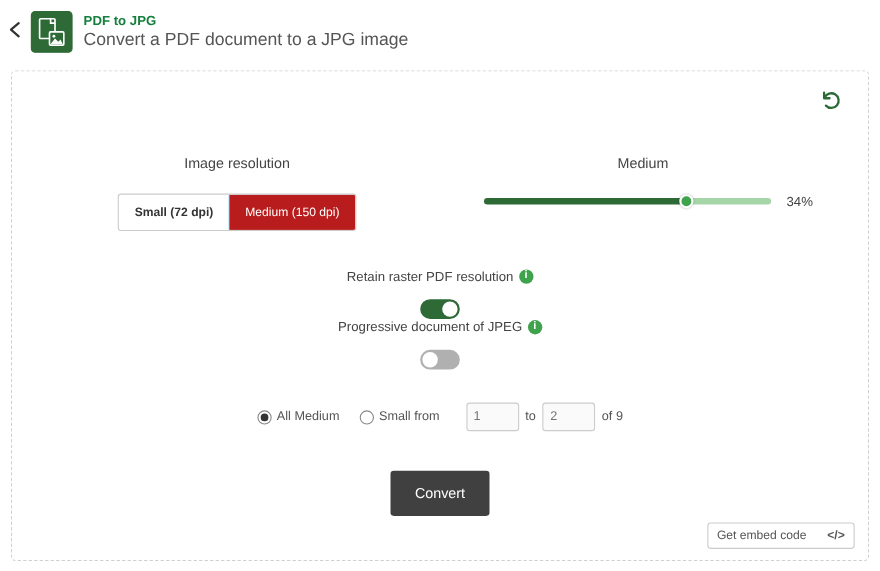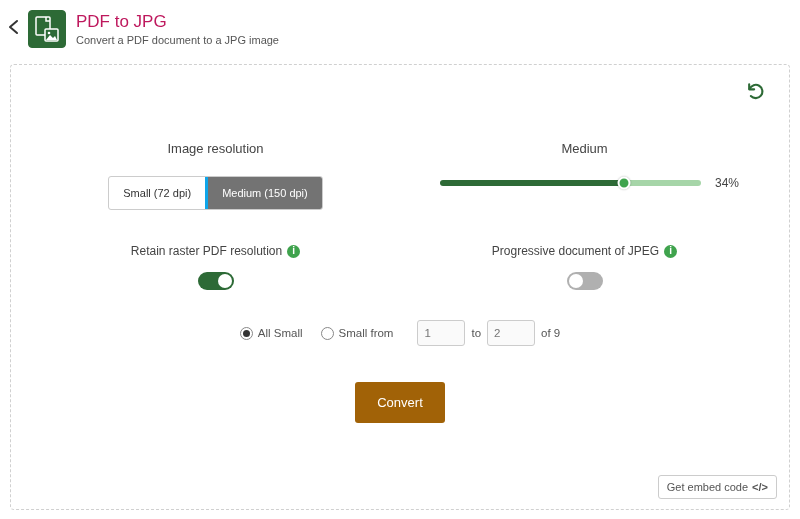--- a/index.html
+++ b/index.html
@@ -1,50 +1,50 @@
 <!DOCTYPE html>
 <html><head>
 <meta charset="utf-8">
 <style>
   * { box-sizing: border-box; margin: 0; padding: 0; font-family: "Segoe UI", Arial, sans-serif; }
   body { width: 800px; height: 519px; background: #fff; overflow: hidden; color: #333; }
   .header { display: flex; align-items: center; padding: 10px 10px 10px 4px; }
   .back-arrow { width: 20px; text-align: center; cursor: pointer; font-size: 18px; color: #333; }
   .app-icon { width: 38px; height: 38px; background: #2d6a36; border: 1px solid #2d6a36; border-radius: 4px; display: flex; align-items: center; justify-content: center; margin-right: 10px; margin-left: 4px; flex-shrink: 0; }
-  .title-block h1 { font-size: 17px; font-weight: 400; color: #be185d; }
-  .title-block p { font-size: 11px; color: #555; margin-top: 2px; }
+  .title-block h1 { font-size: 12px; font-weight: 700; color: #15803d; }
+  .title-block p { font-size: 16px; color: #555; margin-top: 2px; }
   .panel { margin: 6px 10px; border: 1.5px dashed #d0d0d0; border-radius: 4px; height: 446px; position: relative; padding: 20px; }
   .undo { position: absolute; top: 16px; right: 24px; cursor: pointer; color: #2d6a36; font-size: 20px; font-weight: bold; }
   .row1 { display: flex; margin-top: 56px; }
   .col { flex: 1; display: flex; flex-direction: column; align-items: center; }
   .sec-title { font-size: 13px; color: #444; margin-bottom: 20px; }
   .seg { display: flex; border: 1px solid #ccc; border-radius: 3px; overflow: hidden; }
   .seg div { padding: 10px 14px; font-size: 11px; color: #333; cursor: pointer; }
-  .seg div.active { background: #737373; color: #fff; }
-  .seg div:not(:last-child) { border-right: 3px solid #0ea5e9; }
+  .seg div.active { background: #b91c1c; color: #fff; }
+  .seg div:not(:last-child) { border-right: 1px solid #0ea5e9; font-weight: bold; }
   .slider-wrap { display: flex; align-items: center; width: 100%; padding: 0 30px 0 40px; }
   .slider { flex: 1; height: 6px; border-radius: 3px; position: relative; background: linear-gradient(to right, #2d6a36 0 70.5%, #a6d5a8 70.5% 100%); }
   .thumb { position: absolute; left: 70.5%; top: 50%; transform: translate(-50%,-50%); width: 13px; height: 13px; background: #3fa34d; border-radius: 50%; border: 2px solid #fff; box-shadow: 0 0 2px rgba(0,0,0,0.3); cursor: pointer; }
   .pct { margin-left: 14px; font-size: 12px; color: #444; }
-  .row2 { display: flex; margin-top: 34px; }
+  .row2 { display: flex; margin-top: 34px; flex-direction: column; }
   .sub-title { font-size: 12px; color: #444; display: flex; align-items: center; margin-bottom: 14px; }
   .info { display:inline-flex; align-items:center; justify-content:center; margin-left:5px; width:13px; height:13px; border-radius:50%; background:#3fa34d; color:#fff; font-size:10px; font-weight:bold; line-height:1; }
   .toggle { width: 36px; height: 18px; border-radius: 9px; position: relative; cursor: pointer; }
   .toggle.on { background: #2d6a36; }
   .toggle.off { background: #b0b0b0; }
   .knob { position: absolute; top: 2px; width: 14px; height: 14px; background: #fff; border-radius: 50%; }
   .toggle.on .knob { right: 2px; }
   .toggle.off .knob { left: 2px; }
   .pages-row { display: flex; align-items: center; justify-content: center; margin-top: 30px; font-size: 11.5px; color: #555; }
   .radio { width: 13px; height: 13px; border: 1px solid #888; border-radius: 50%; display: inline-flex; align-items:center; justify-content:center; margin-right: 5px; cursor: pointer; vertical-align: middle; }
   .radio.checked:after { content:""; width:7px; height:7px; background:#333; border-radius:50%; }
   .pages-row label { display:flex; align-items:center; margin-right: 18px; cursor:pointer; }
   .pg-in { width: 48px; height: 26px; border:1px solid #ccc; border-radius:3px; padding:0 6px; margin:0 6px; font-size:11.5px; color:#aaa; background:#fafafa; }
-  .convert { display:block; margin:36px auto 0; background:#a16207; color:#fff; border:none; padding:13px 22px; border-radius:3px; font-size:13px; cursor:pointer; }
-  .embed { position:absolute; bottom:10px; right:12px; border:1px solid #ccc; border-radius:3px; padding:5px 8px; font-size:11px; color:#555; cursor:pointer; display:flex; align-items:center; gap:4px; background:#fff; }
+  .convert { display:block; margin:36px auto 0; background:#404040; color:#fff; border:none; padding:13px 22px; border-radius:3px; font-size:13px; cursor:pointer; }
+  .embed { position:absolute; bottom:10px; right:12px; border:1px solid #ccc; border-radius:3px; padding:5px 8px; font-size:11px; color:#555; cursor:pointer; display:flex; align-items:center; gap:19px; background:#fff; }
 </style>
 </head>
 <body>
 
 <div class="header">
   <div class="back-arrow">
     <svg width="16" height="16" viewBox="0 0 16 16">
         <path d="M11 2 L4 8 L11 14" stroke="#333" stroke-width="2" fill="none" stroke-linecap="round" stroke-linejoin="round"></path>
       </svg>
   </div>
@@ -107,21 +107,21 @@
       </div>
       <div class="toggle off">
           <div class="knob"></div>
         </div>
     </div>
   </div>
 
   <div class="pages-row">
     <label>
       <span class="radio checked"></span>
-      <span>All Small</span>
+      <span>All Medium</span>
     </label>
     <label>
       <span class="radio"></span>
       <span>Small from</span>
     </label>
     <input class="pg-in" placeholder="1" style="">
     <span>to</span>
     <input class="pg-in" placeholder="2" style="">
     <span>of 9</span>
   </div>

